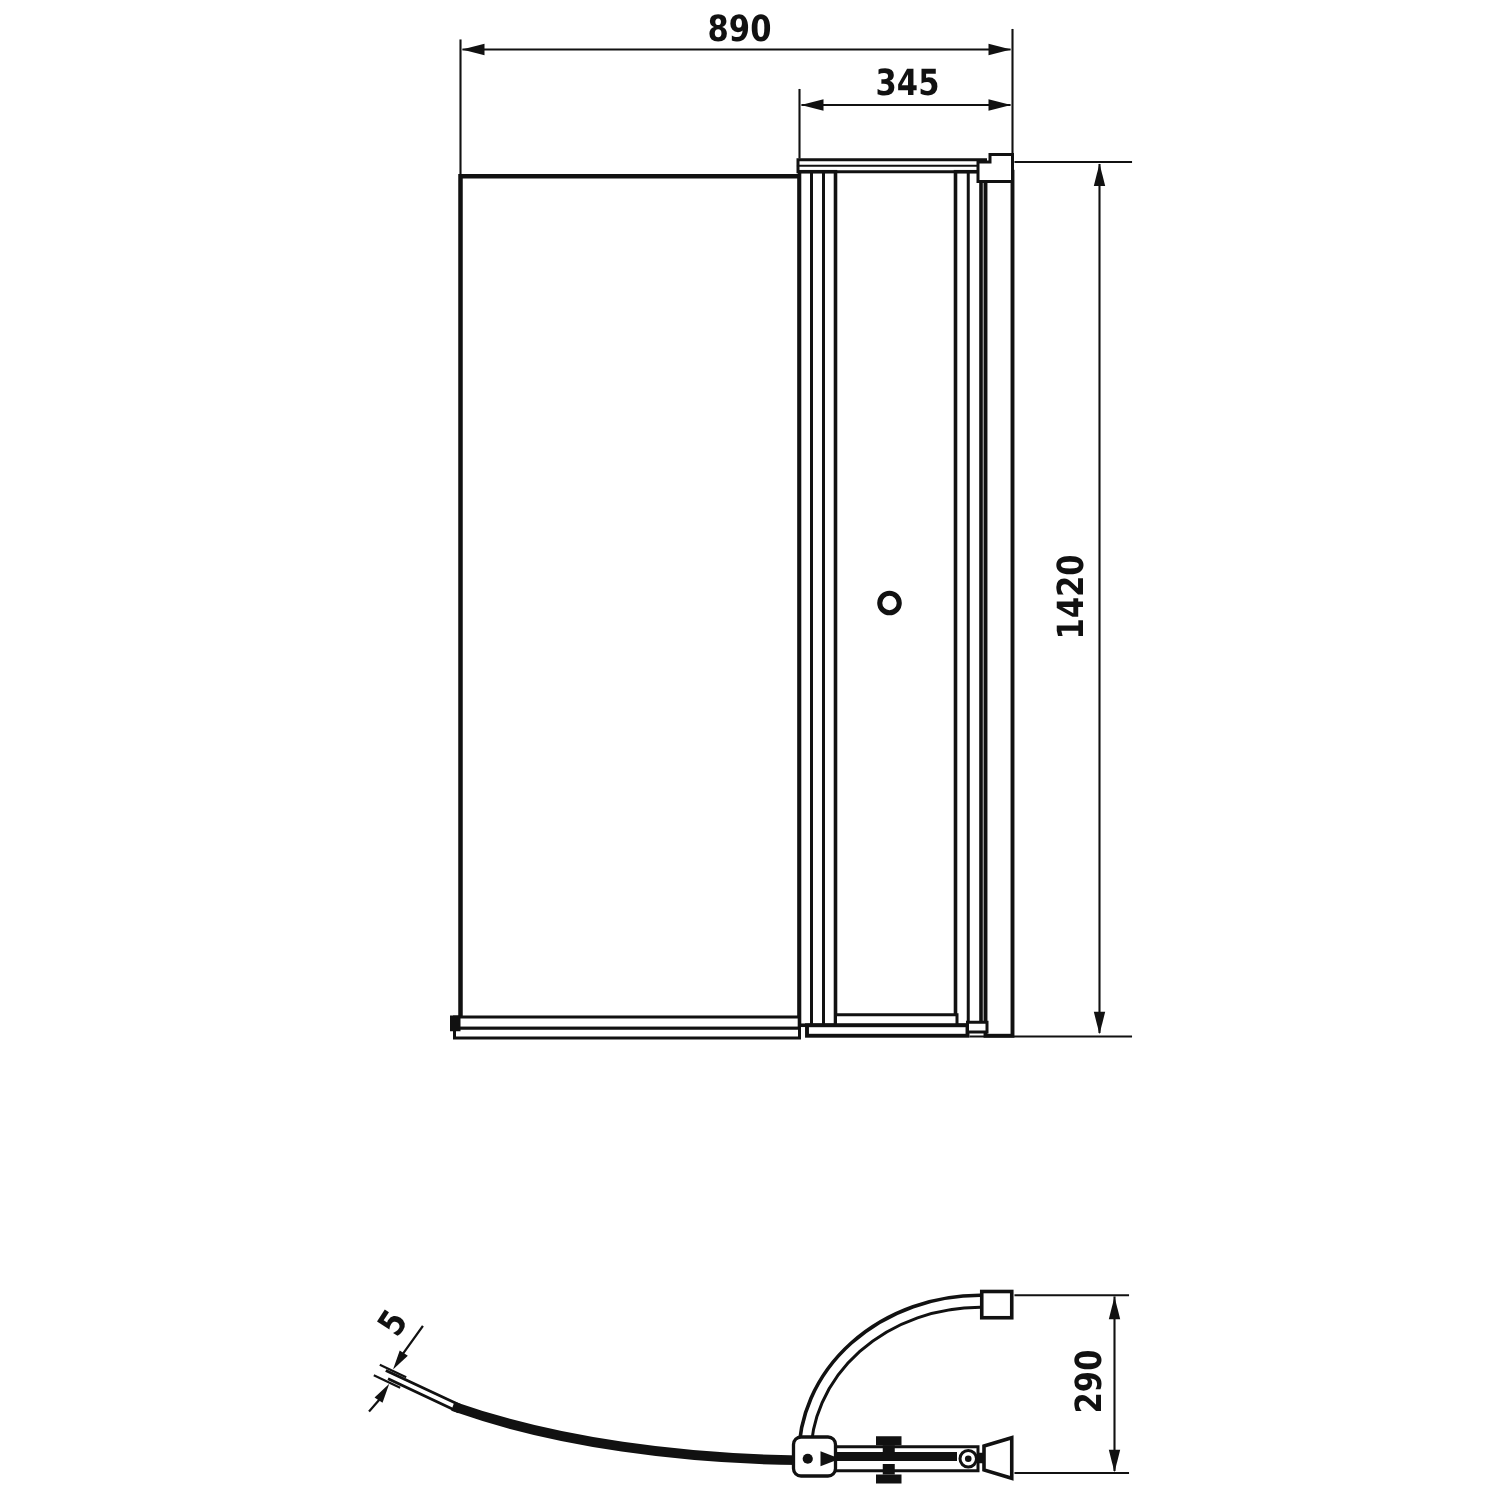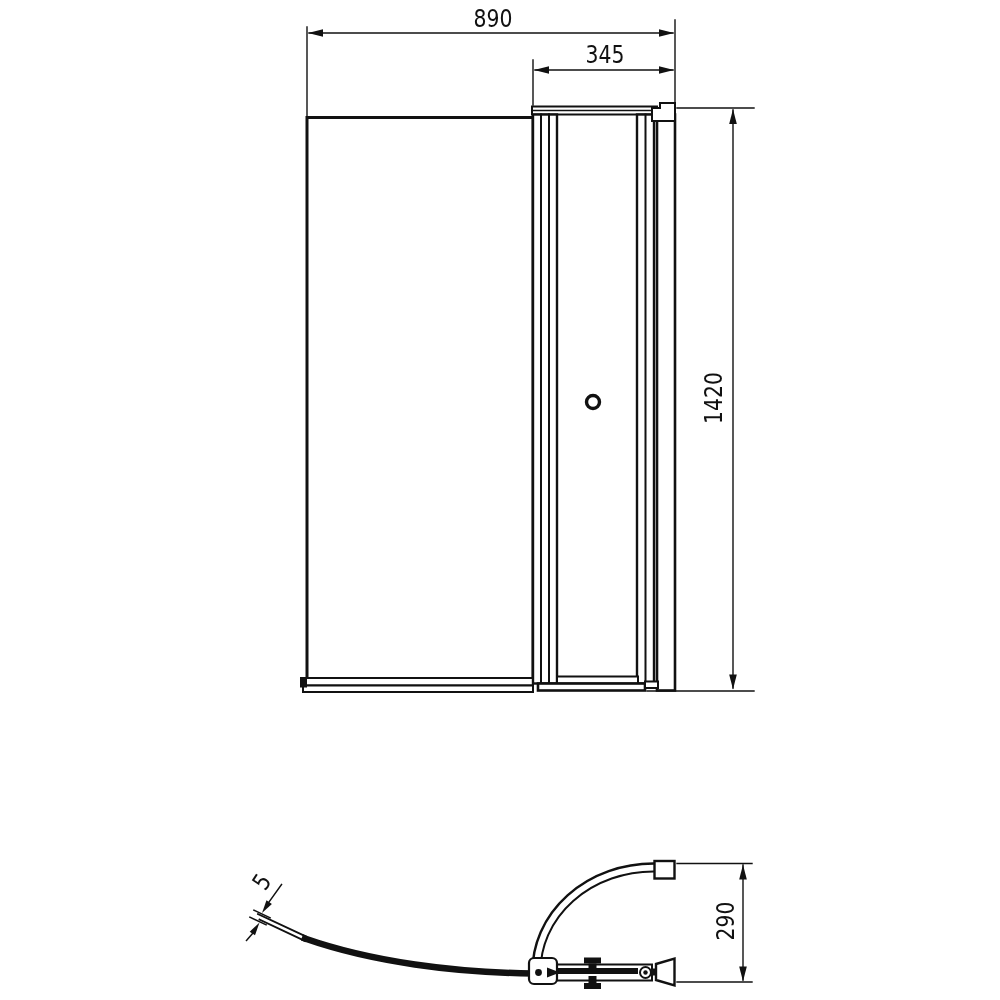--- a/index.html
+++ b/index.html
@@ -1,17 +1,17 @@
 <!DOCTYPE html>
 <html><head>
 <meta charset="utf-8">
 <style>
   html,body{margin:0;padding:0;background:#fff;}
   .canvas{position:relative;width:1000px;height:1000px;background:#ffffff;overflow:hidden;
-          font-family:"DejaVu Sans","Liberation Sans",sans-serif;}
+          font-family:"DejaVu Sans","Liberation Sans",sans-serif;font-weight:bold;}
   .canvas svg{position:absolute;left:0;top:0;}
   .dim-label{position:absolute;font-size:24px;color:#111;white-space:nowrap;line-height:1;
              transform:translate(-50%,-50%) scaleX(0.85);transform-origin:center;}
   .dim-label.rot90{transform:translate(-50%,-50%) rotate(-90deg) scaleX(0.85);}
   .dim-label.rot57{transform:translate(-50%,-50%) rotate(-57deg) scaleX(0.85);}
 </style>
 </head>
 <body>
 
 <div class="canvas">

